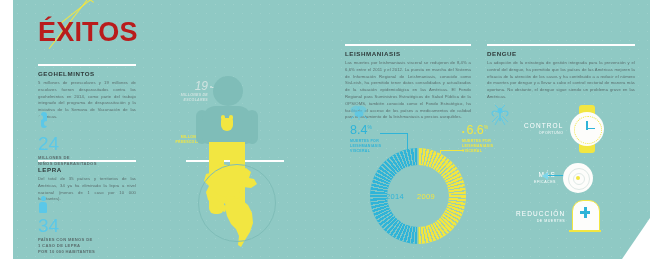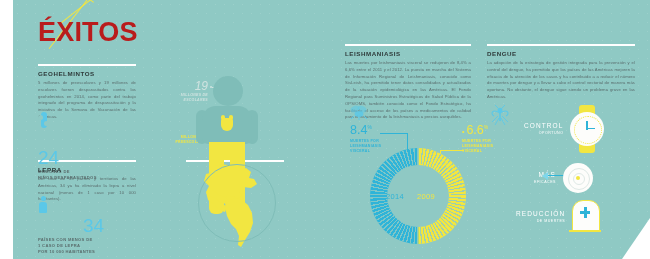--- a/index.html
+++ b/index.html
@@ -166,21 +166,21 @@
     <div class="sec-h">GEOHELMINTOS</div>
     <div class="sec-p">5 millones de preescolares y 19 millones de escolares fueron desparasitados contra los geohelmintos en 2014, como parte del trabajo integrado del programa de desparasitación y la iniciativa de la Semana de Vacunación de las Américas.</div>
   </div>
 
   <div class="block" style="left:38px;top:112px;">
     <div style="position:relative;width:14px;height:17px;">
       <div style="position:absolute;left:3px;top:0;width:6px;height:16px;border-radius:4px;background:#5bc8e8;"></div>
       <div style="position:absolute;left:0px;top:3px;width:5px;height:5px;border-radius:50%;background:#8fc9c4;"></div>
       <div style="position:absolute;left:6px;top:9px;width:5px;height:5px;border-radius:50%;background:#8fc9c4;"></div>
     </div>
-    <div class="bignum" style="margin-top:19px;">24</div>
+    <div class="bignum" style="margin-top:5px;">24</div>
     <div class="bigcap" style="white-space:pre-line;">MILLONES DE
 NIÑOS DESPARASITADOS</div>
   </div>
 
   <div class="block" style="left:162px;top:80px;width:46px;font-style:italic;">
     <div class="ptnum">19</div>
     <div class="ptcap" style="white-space:pre-line;">MILLONES DE
 ESCOLARES</div>
   </div>
   <div class="dot" style="left:210px;top:86px;"></div>
@@ -208,21 +208,21 @@
   <div class="block" style="left:38px;top:166px;width:98px;">
     <div class="sec-h">LEPRA</div>
     <div class="sec-p">Del total de 35 países y territorios de las Américas, 34 ya ha eliminado la lepra a nivel nacional (menos de 1 caso por 10 000 habitantes).</div>
   </div>
 
   <div class="block" style="left:38px;top:196px;">
     <div style="position:relative;width:10px;height:17px;">
       <div style="position:absolute;left:2.5px;top:0;width:5px;height:5px;border-radius:50%;background:#5bc8e8;"></div>
       <div style="position:absolute;left:1px;top:6px;width:8px;height:11px;border-radius:3px 3px 1px 1px;background:#5bc8e8;"></div>
     </div>
-    <div class="bignum" style="margin-top:3px;margin-left:45px;">34</div>
+    <div class="bignum" style="margin-top:3px;">34</div>
     <div class="bigcap" style="white-space:pre-line;">PAÍSES CON MENOS DE
 1 CASO DE LEPRA
 POR 10 000 HABITANTES</div>
   </div>
 
   <div id="map">
     <div class="globe-arc"></div>
     <svg width="120" height="90" viewBox="0 0 120 90">
       <path fill="#f2e641" d="M36 6 q10-3 18 0 l8 5 6-3 5 4-2 6 5 1 3 5-6 4-8-1-4 4 3 5-5 3-4-3-6 2-4 6 4 3-2 5-6-2-5-6-6-4-2-8 3-6-5-5 2-7 8-2z"></path>
       <path fill="#f2e641" d="M52 40 q6-3 12 0 l6 5 4 8 1 10-3 9-5 8-4 7-3-2 1-9-3-7-5-5-4-8-2-9 1-9 4-8z"></path>

